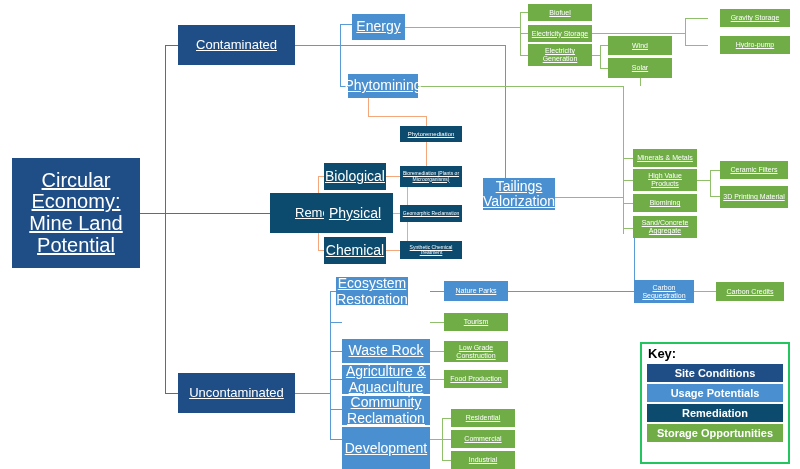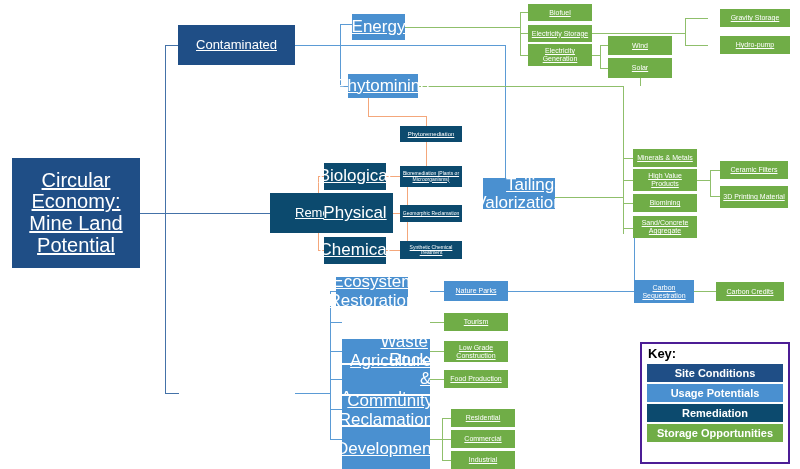--- a/index.html
+++ b/index.html
@@ -12,34 +12,34 @@
   .node span{text-decoration:underline;display:block;}
 
   .navy{background:#1F4E86;}
   .blue{background:#4A90D0;}
   .orange{background:#0c4a6e;}
   .green{background:#70AD47;}
 
   
   .t-root{font-size:20px;}
   .t-lvl1{font-size:13px;}
-  .t-lvl2{font-size:17px;text-align:right;}
+  .t-lvl2{font-size:14px;}
   .t-small{font-size:7px;}
   .t-tiny{font-size:5px;}
   .t-xsmall{font-size:6px;}
 
   .conn{position:absolute;box-sizing:border-box;}
   .h{height:0;border-top-width:1px;border-top-style:solid;}
   .v{width:0;border-left-width:1px;border-left-style:solid;}
   .c-navy{border-color:#4472A8;}
   .c-blue{border-color:#5B9BD5;}
   .c-orange{border-color:#F4A77B;}
   .c-green{border-color:#8FBF6B;}
 
-  #key-box{position:absolute;background:#ffffff;border:2px solid #4c1d95;box-sizing:border-box;}
+  #key-box{position:absolute;background:#ffffff;border:2px solid #22c55e;box-sizing:border-box;}
   #key-title{font-size:13px;color:#000;font-weight:bold;padding:2px 0 1px 6px;}
   .key-row{height:18px;margin:2px 5px;display:flex;align-items:center;justify-content:center;
            color:#ffffff;font-size:11px;font-weight:bold;box-sizing:border-box;}
   .key-row.green{color:#ffffff;}
 </style>
 </head>
 <body>
 
 <div id="canvas">
 
@@ -134,20 +134,23 @@
   <div class="conn h c-green" style="left:442px;top:439px;width:9px;"></div>
   <div class="conn h c-green" style="left:442px;top:460px;width:9px;"></div>
 
   <div class="node navy t-root" style="left:12px;top:158px;width:128px;height:110px;">
     <span>Circular Economy: Mine Land Potential</span>
   </div>
 
   <div class="node navy t-lvl1" style="left:178px;top:25px;width:117px;height:40px;">
     <span>Contaminated</span>
   </div>
+  <div class="node navy t-lvl1" style="left:178px;top:373px;width:117px;height:40px;">
+    <span>Uncontaminated</span>
+  </div>
 
   <div class="node orange t-lvl1" style="left:270px;top:193px;width:123px;height:40px;">
     <span>Remediation</span>
   </div>
 
   <div class="node blue t-lvl2" style="left:352px;top:14px;width:53px;height:26px;">
     <span>Energy</span>
   </div>
   <div class="node blue t-lvl2" style="left:348px;top:74px;width:70px;height:24px;">
     <span>Phytomining</span>

